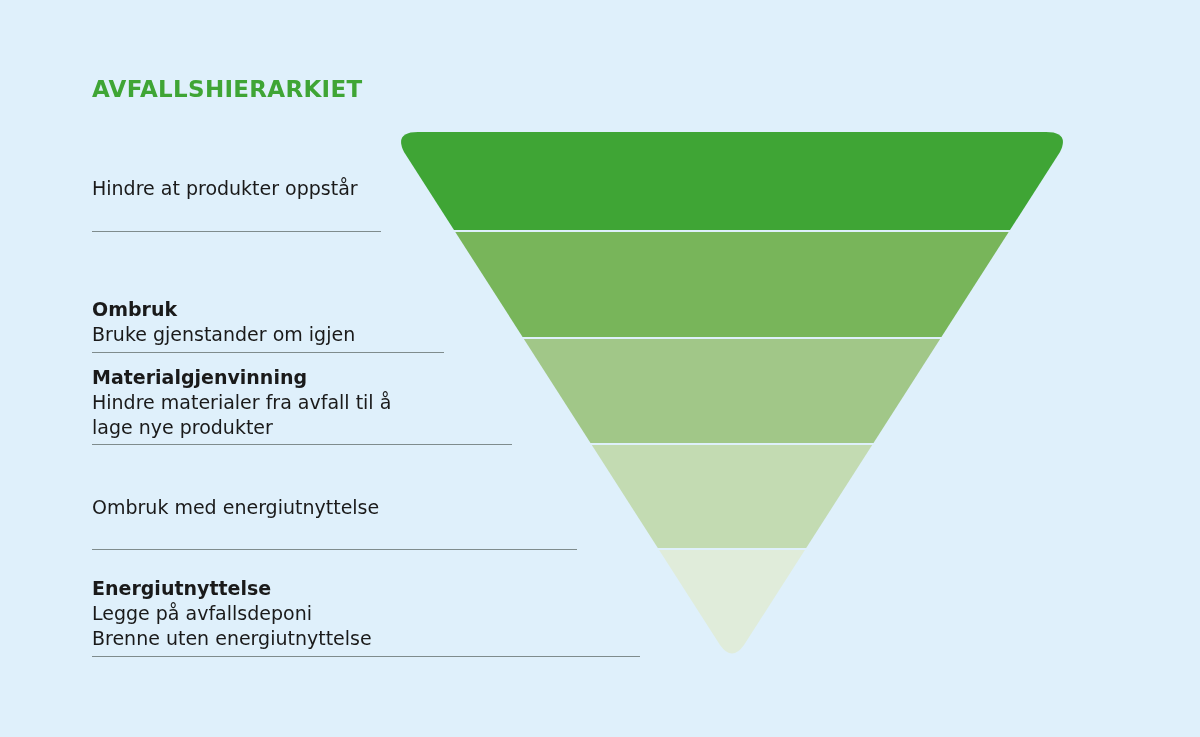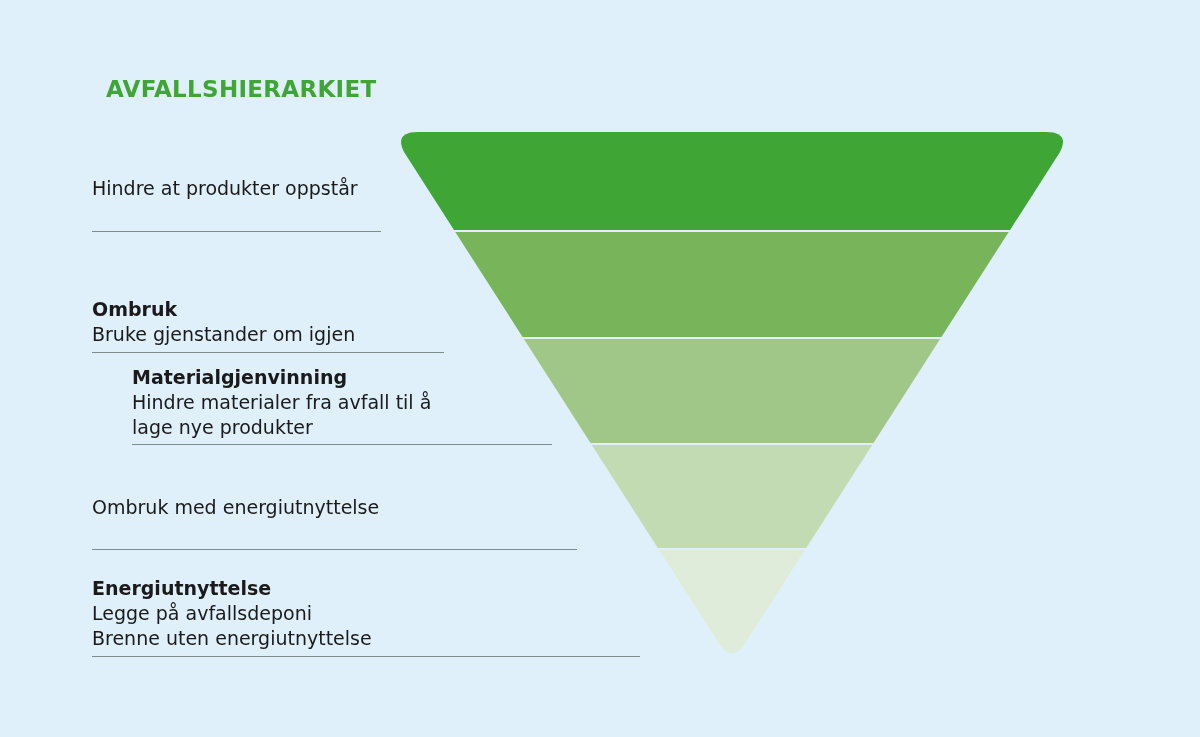--- a/index.html
+++ b/index.html
@@ -1,19 +1,19 @@
 <!DOCTYPE html>
 <html><head>
 <meta charset="utf-8">
 <style>
   html, body { margin:0; padding:0; }
   body { width:1200px; height:737px; background:#dff0fb; position:relative; overflow:hidden;
          font-family:"DejaVu Sans", sans-serif; color:#1a1a1a; }
   .title { position:absolute; left:92px; top:76px; font-size:23px; font-weight:bold;
-           color:#3fa535; letter-spacing:0.3px;margin-left:14px; }
+           color:#3fa535; letter-spacing:0.3px; }
   .item { position:absolute; left:92px; border-bottom:1px solid #7f8c8d; }
   .item .h { font-weight:bold; font-size:19px; line-height:25px; }
   .item .d { font-size:19px; line-height:25px; }
   svg.funnel { position:absolute; left:0; top:0; }
 </style>
 </head>
 <body>
 
 <div class="title">AVFALLSHIERARKIET</div>
 
@@ -34,21 +34,21 @@
 
 <div class="item" style="top:176px; width:289px; height:55px;">
   <div class="d">Hindre at produkter oppstår</div>
 </div>
 
 <div class="item" style="top:297px; width:352px; height:55px;">
   <div class="h">Ombruk</div>
   <div class="d">Bruke gjenstander om igjen</div>
 </div>
 
-<div class="item" style="top:365px; width:420px; height:79px;margin-left:40px;">
+<div class="item" style="top:365px; width:420px; height:79px;">
   <div class="h">Materialgjenvinning</div>
   <div class="d">Hindre materialer fra avfall til å</div>
   <div class="d">lage nye produkter</div>
 </div>
 
 <div class="item" style="top:495px; width:485px; height:54px;">
   <div class="d">Ombruk med energiutnyttelse</div>
 </div>
 
 <div class="item" style="top:576px; width:548px; height:80px;">

